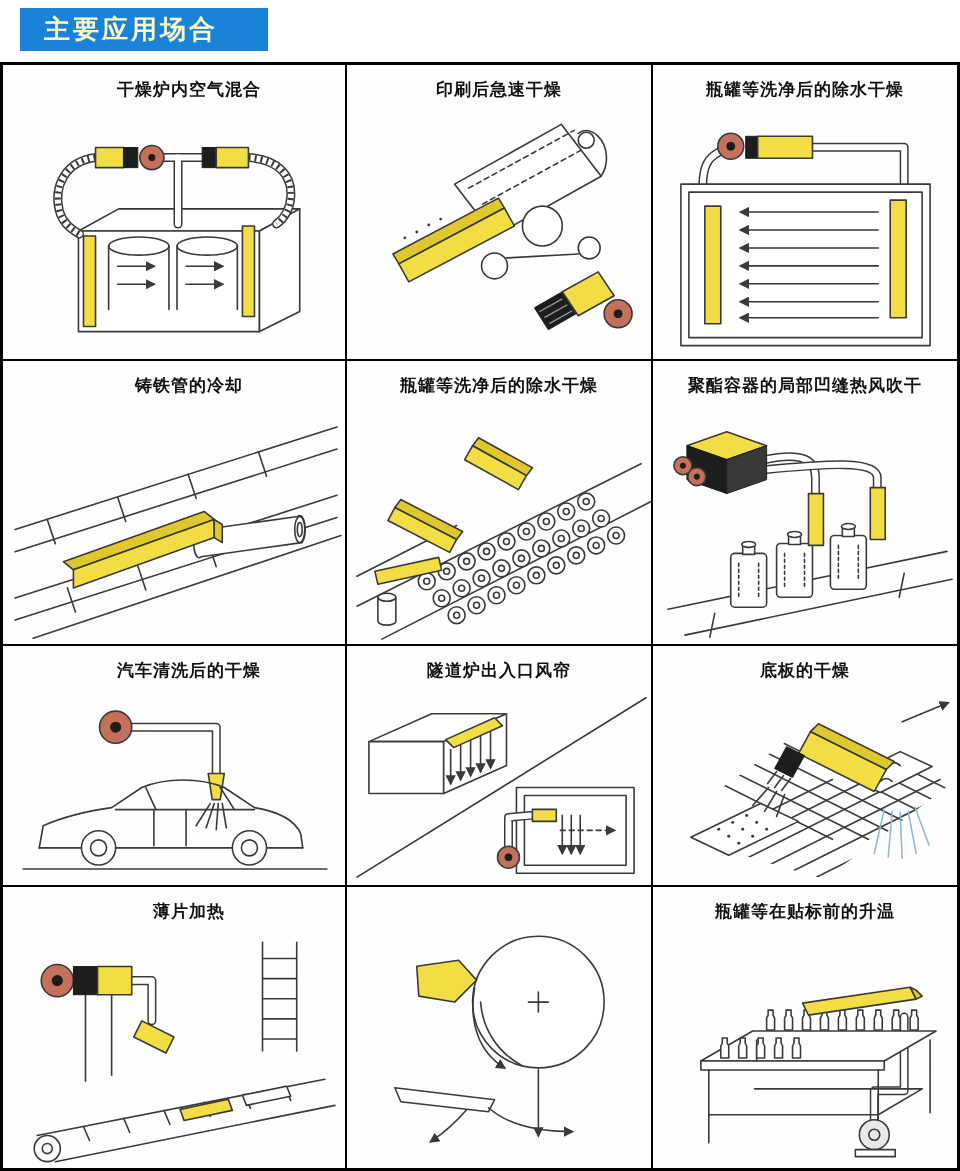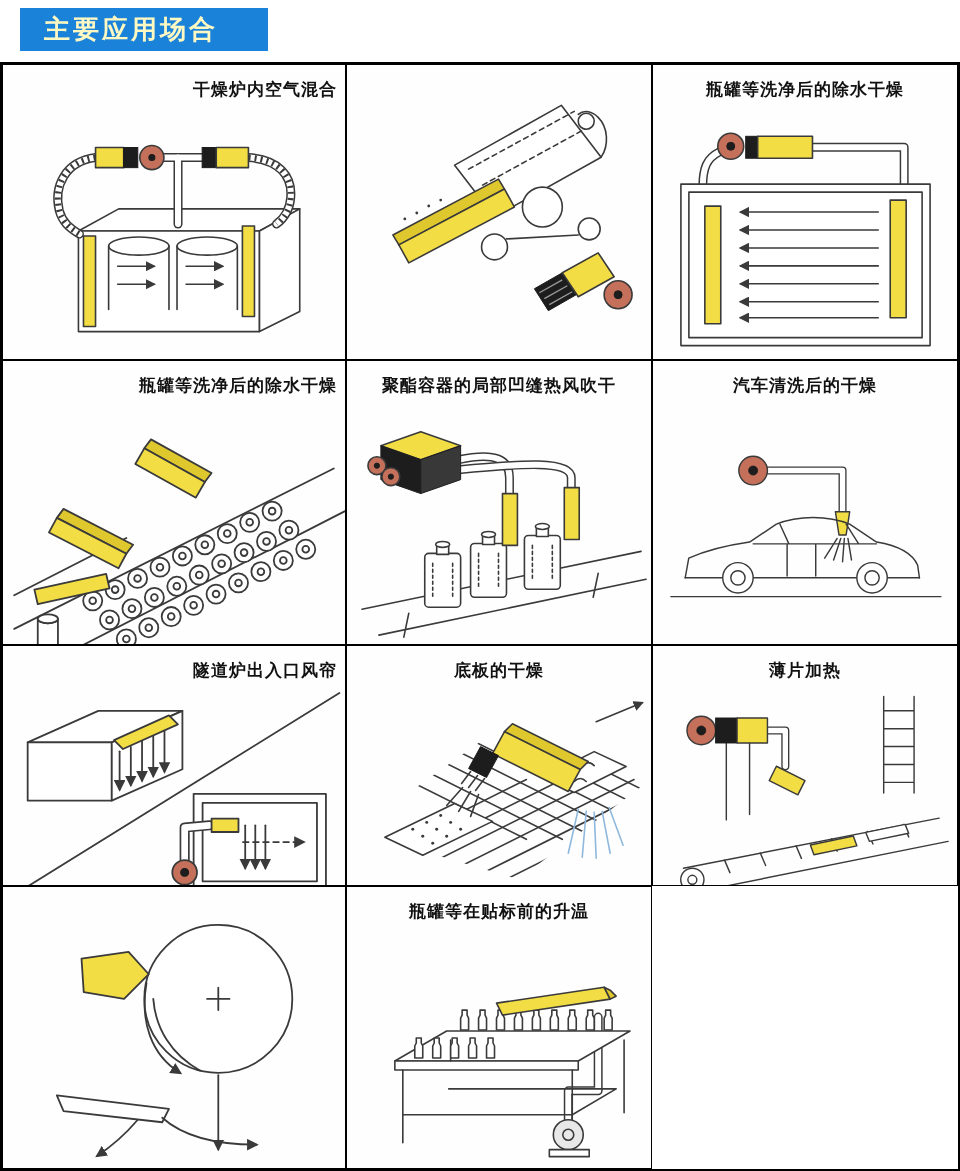--- a/index.html
+++ b/index.html
@@ -17,21 +17,21 @@
   }
   .grid{
     position:absolute; left:0; top:62px; width:960px; height:1109px;
     display:grid;
     grid-template-columns:344px 306px 306px;
     grid-template-rows:296px 285px 241px 283px;
     border:2px solid #000; background:#fff;
   }
   .cell{ border:1px solid #000; display:flex; flex-direction:column; overflow:hidden; background:#fefefe; }
   .cell-title{ font-size:17px; font-weight:bold; color:#111; padding:13px 8px 2px; text-align:center; letter-spacing:1px; }
-  .cell:nth-child(3n+1) .cell-title{ text-align:right; padding-left:38px; }
+  .cell:nth-child(3n+1) .cell-title{ text-align:center; padding-left:38px; }
   .illus{ flex:1; display:flex; align-items:center; justify-content:center; }
   .illus svg{ width:100%; height:100%; }
 
   
   .ln{fill:none;stroke:#3a3a3a;stroke-width:1.6;stroke-linecap:round;stroke-linejoin:round}
   .wh{fill:#ffffff;stroke:#3a3a3a;stroke-width:1.6;stroke-linejoin:round}
   .yl{fill:#f2dd45;stroke:#3a3a3a;stroke-width:1.6;stroke-linejoin:round}
   .yl2{fill:#dfc72e;stroke:#3a3a3a;stroke-width:1.6;stroke-linejoin:round}
   .rd{fill:#c4705a;stroke:#3a3a3a;stroke-width:1.6}
   .bk{fill:#1d1d1d;stroke:#1d1d1d;stroke-width:1}
@@ -94,20 +94,21 @@
           <rect class="bk" x="120" y="42" width="14" height="20"></rect>
           <circle class="rd" cx="148" cy="52" r="12"></circle>
             <circle class="bk" cx="148" cy="52" r="3"></circle>
           <rect class="bk" x="198" y="42" width="14" height="20"></rect>
           <rect class="yl" x="212" y="42" width="32" height="20"></rect>
         </svg>
       </div>
     </div>
 
     <div class="cell">
+      <div class="cell-title">印刷后急速干燥</div>
       <div class="illus">
         <svg viewBox="0 0 305 250">
           <polygon class="wh" points="108,78 215,18 255,70 148,130"></polygon>
           <path class="ln dash" d="M122,82 L228,24 M136,98 L242,40"></path>
           <path class="ln" d="M255,70 C263,58 262,40 252,30 C246,24 238,22 232,27"></path>
           <circle class="wh" cx="240" cy="34" r="8"></circle>
           <circle class="wh" cx="196" cy="120" r="20"></circle>
           <circle class="wh" cx="148" cy="160" r="13"></circle>
           <circle class="wh" cx="243" cy="142" r="11"></circle>
           <path class="ln" d="M160,152 L232,148"></path>
@@ -150,20 +151,36 @@
           <line class="ln" x1="226" y1="196" x2="88" y2="196" marker-end="url(#ah)"></line>
           <line class="ln" x1="226" y1="212" x2="88" y2="212" marker-end="url(#ah)"></line>
           <circle class="rd" cx="78" cy="40" r="13"></circle>
             <circle class="bk" cx="78" cy="40" r="4"></circle>
           <rect class="bk" x="93" y="30" width="12" height="22"></rect>
           <rect class="yl" x="105" y="30" width="55" height="22"></rect>
         </svg>
       </div>
     </div>
 
+    <div class="cell">
+      <div class="cell-title">铸铁管的冷却</div>
+      <div class="illus">
+        <svg viewBox="0 0 340 240">
+          <path class="ln" d="M12,128 L332,26 M12,150 L332,48 M12,196 L332,94 M12,218 L332,116 M30,236 L336,134"></path>
+          <path class="ln" d="M44,118 l8,24 M114,96 l8,24 M184,73 l8,24 M254,51 l8,24"></path>
+          <path class="ln" d="M64,186 l8,24 M134,164 l8,24 M204,141 l8,24 M274,119 l8,24"></path>
+          <path class="wh" d="M193,129 L293,115 A5,13 0 0 1 297,141 L197,155 A5,13 0 0 1 193,129 Z"></path>
+          <ellipse class="wh" cx="295" cy="128" rx="5" ry="13"></ellipse>
+          <ellipse class="ln" cx="295" cy="128" rx="2.4" ry="7"></ellipse>
+          <polygon class="yl2" points="70,168 210,118 200,110 60,160"></polygon>
+          <polygon class="yl" points="70,168 210,118 210,136 70,186"></polygon>
+          <polygon class="yl2" points="210,118 218,123 218,141 210,136"></polygon>
+        </svg>
+      </div>
+    </div>
 
     <div class="cell">
       <div class="cell-title">瓶罐等洗净后的除水干燥</div>
       <div class="illus">
         <svg viewBox="0 0 305 240">
           <defs>
               <g id="bt5">
                 <circle class="wh" r="8.5"></circle>
                 <circle class="ln" r="3"></circle>
               </g>

